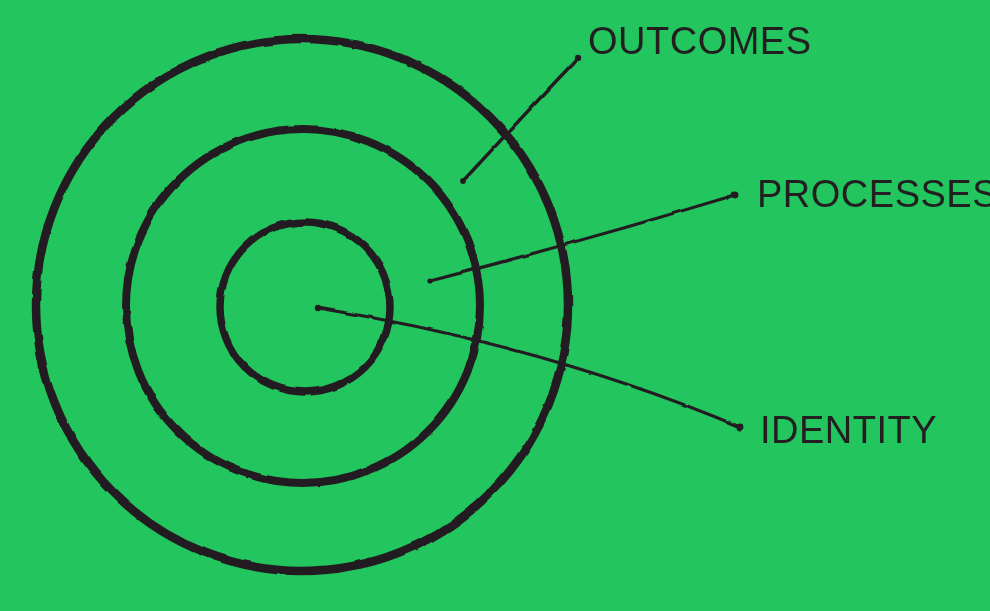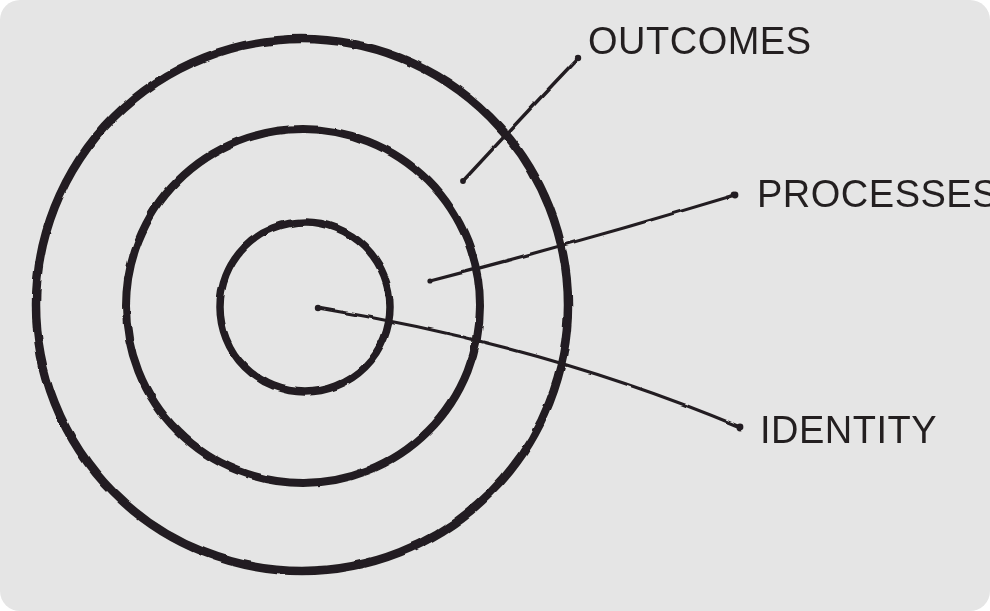--- a/index.html
+++ b/index.html
@@ -11,22 +11,21 @@
   body {
     width: 990px;
     height: 611px;
     overflow: hidden;
     font-family: "Liberation Sans", sans-serif;
   }
   #stage {
     position: relative;
     width: 990px;
     height: 611px;
-    background: #e5e5e5;
-    border-radius: 20px;
+    background: #22c55e;
   }
   #diagram {
     position: absolute;
     top: 0;
     left: 0;
     width: 990px;
     height: 611px;
     display: block;
   }
   .ring-label {

